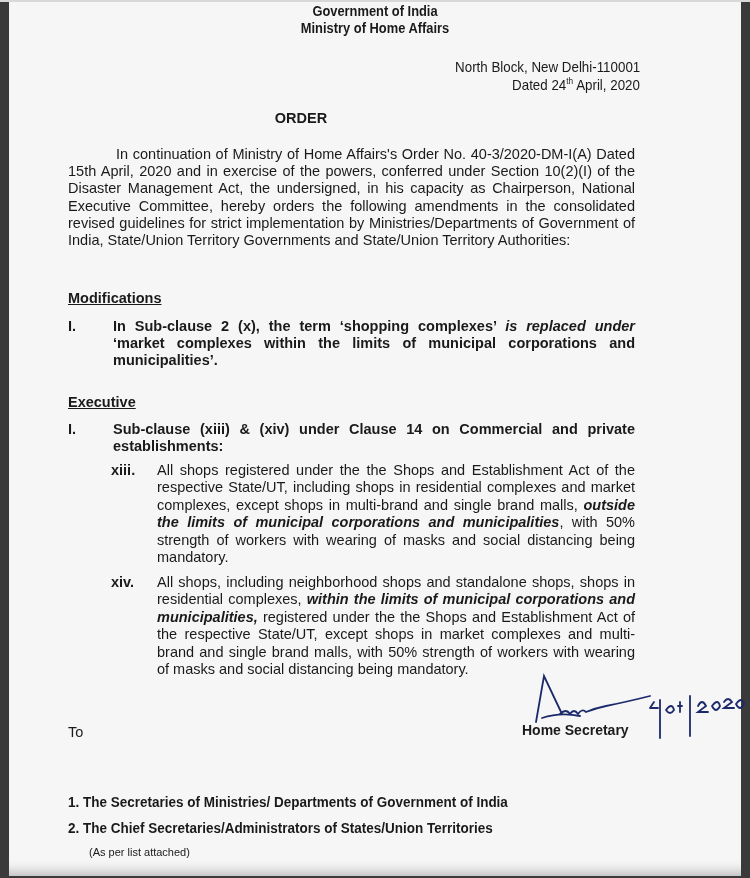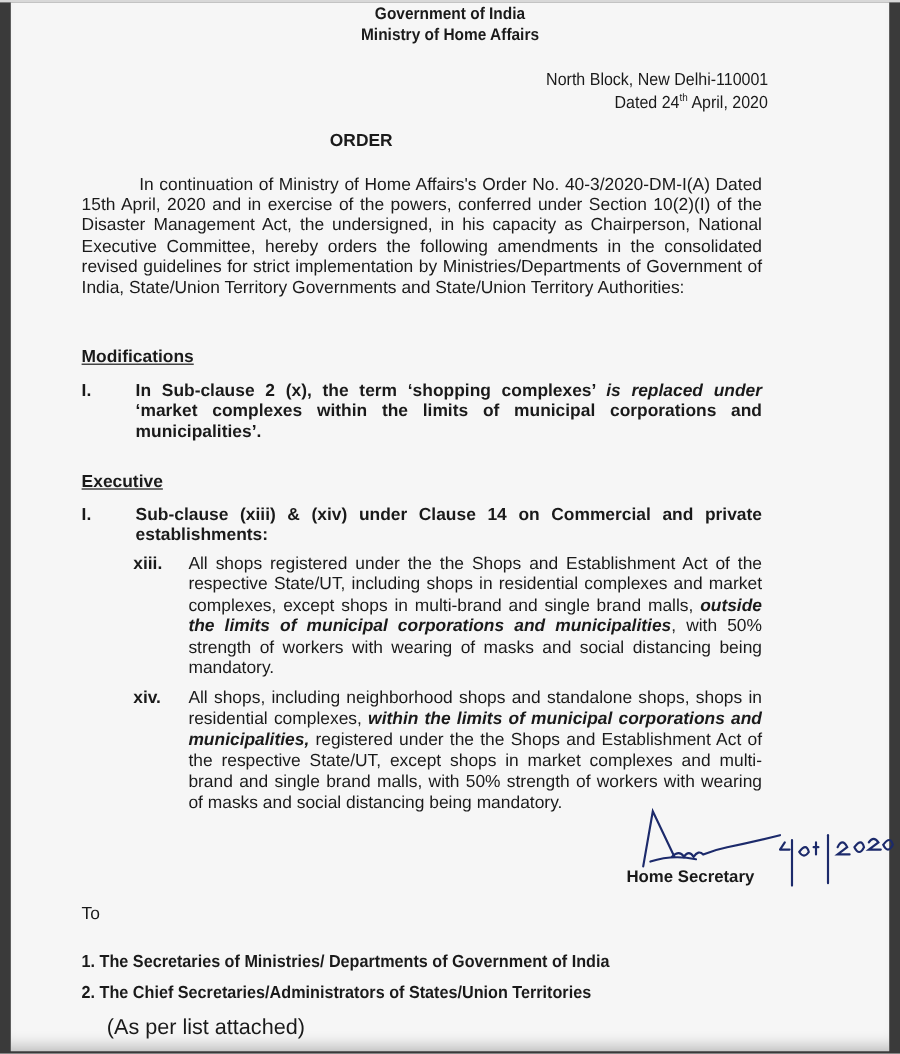--- a/index.html
+++ b/index.html
@@ -30,23 +30,23 @@
   }
   .item .num { position: absolute; left: 0; top: 0; }
   .item .txt { margin-left: 45px; text-align: justify; display: block; }
   .sub { position: absolute; left: 111px; width: 524px; font-size: 14.5px; line-height: 17.4px; }
   .sub .num { position: absolute; left: 0; top: 0; font-weight: bold; }
   .sub .txt { margin-left: 46px; text-align: justify; display: block; }
   .bi { font-weight: bold; font-style: italic; }
   .it { font-style: italic; }
   .sig { position: absolute; left: 520px; top: 672px; width: 230px; height: 80px; }
   .sig-label { position: absolute; left: 522px; top: 722px; font-weight: bold; font-size: 14px; }
-  .to { position: absolute; left: 68px; top: 754px; font-size: 14.5px; }
+  .to { position: absolute; left: 68px; top: 724px; font-size: 14.5px; }
   .rec { position: absolute; left: 68px; font-weight: bold; font-size: 14.5px; transform-origin: left; transform: scaleX(0.93); white-space: nowrap; }
-  .note { position: absolute; left: 89px; top: 846px; font-size: 18px; }
+  .note { position: absolute; left: 89px; top: 846px; font-size: 11px; }
 </style>
 </head>
 <body>
 
 <div class="topbar"></div>
 <div class="page"></div>
 
 <div class="hdr" style="top:3px;">Government of India</div>
 <div class="hdr" style="top:20px;">Ministry of Home Affairs</div>
 

